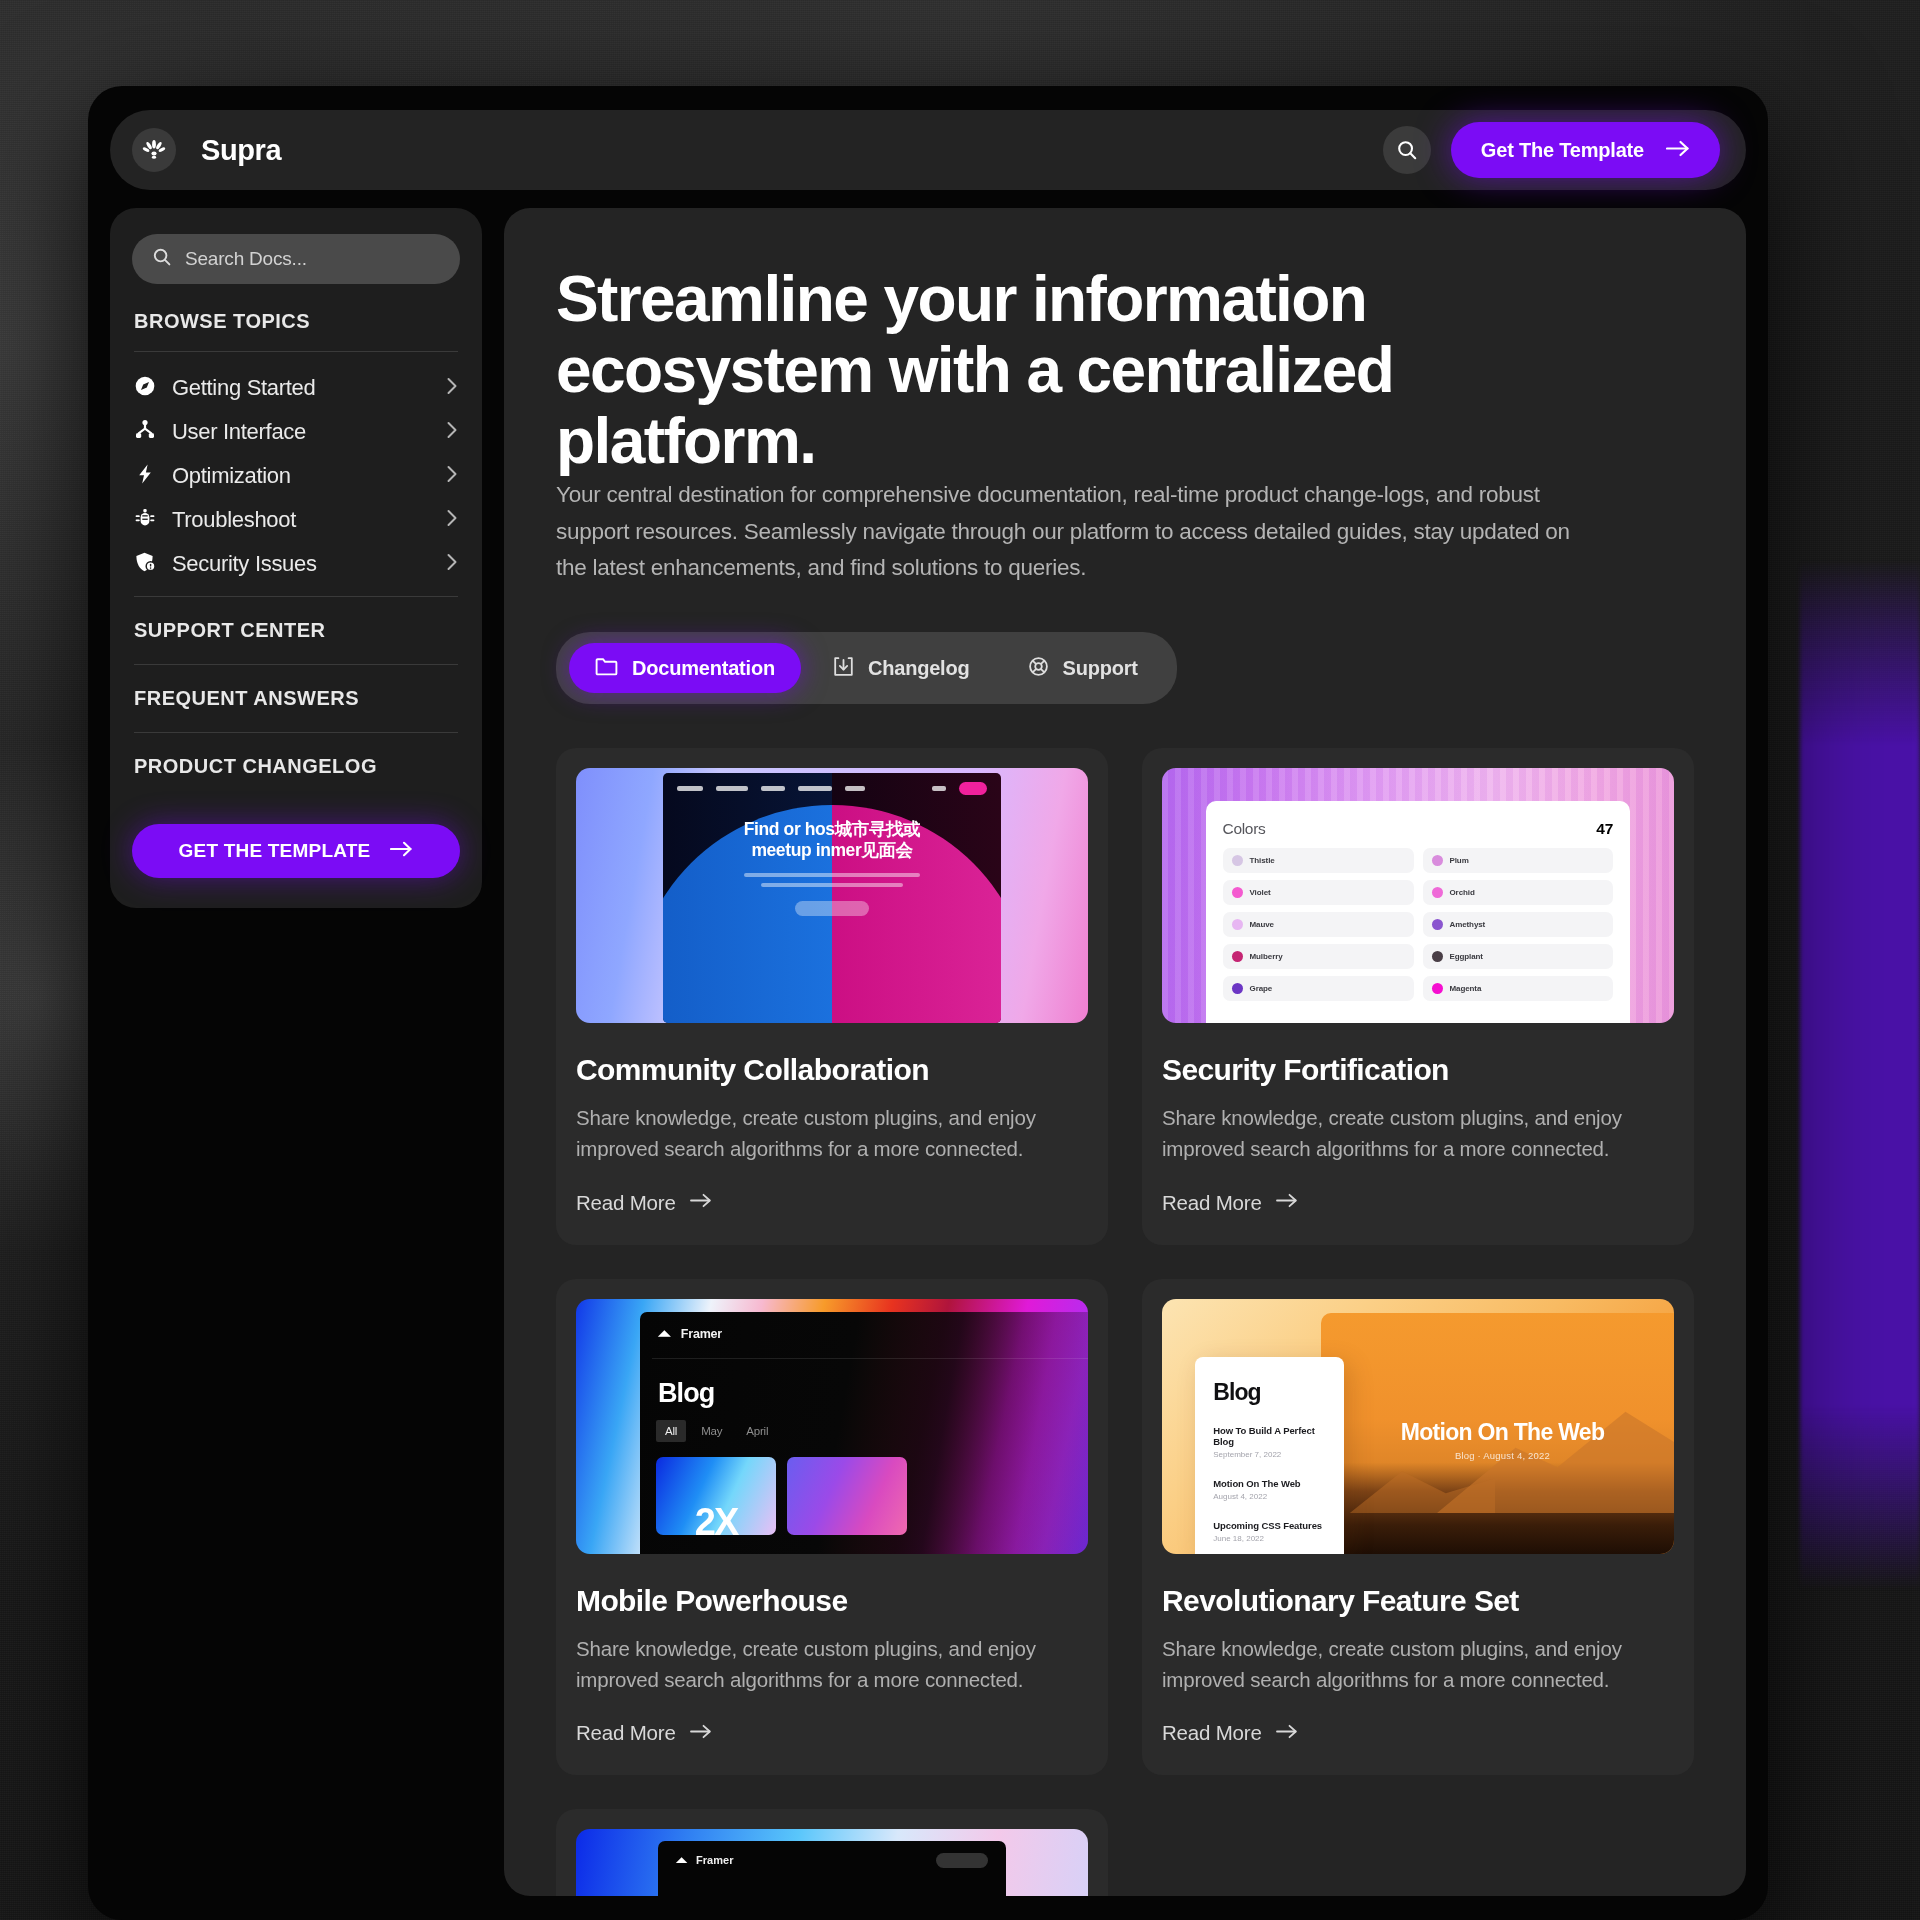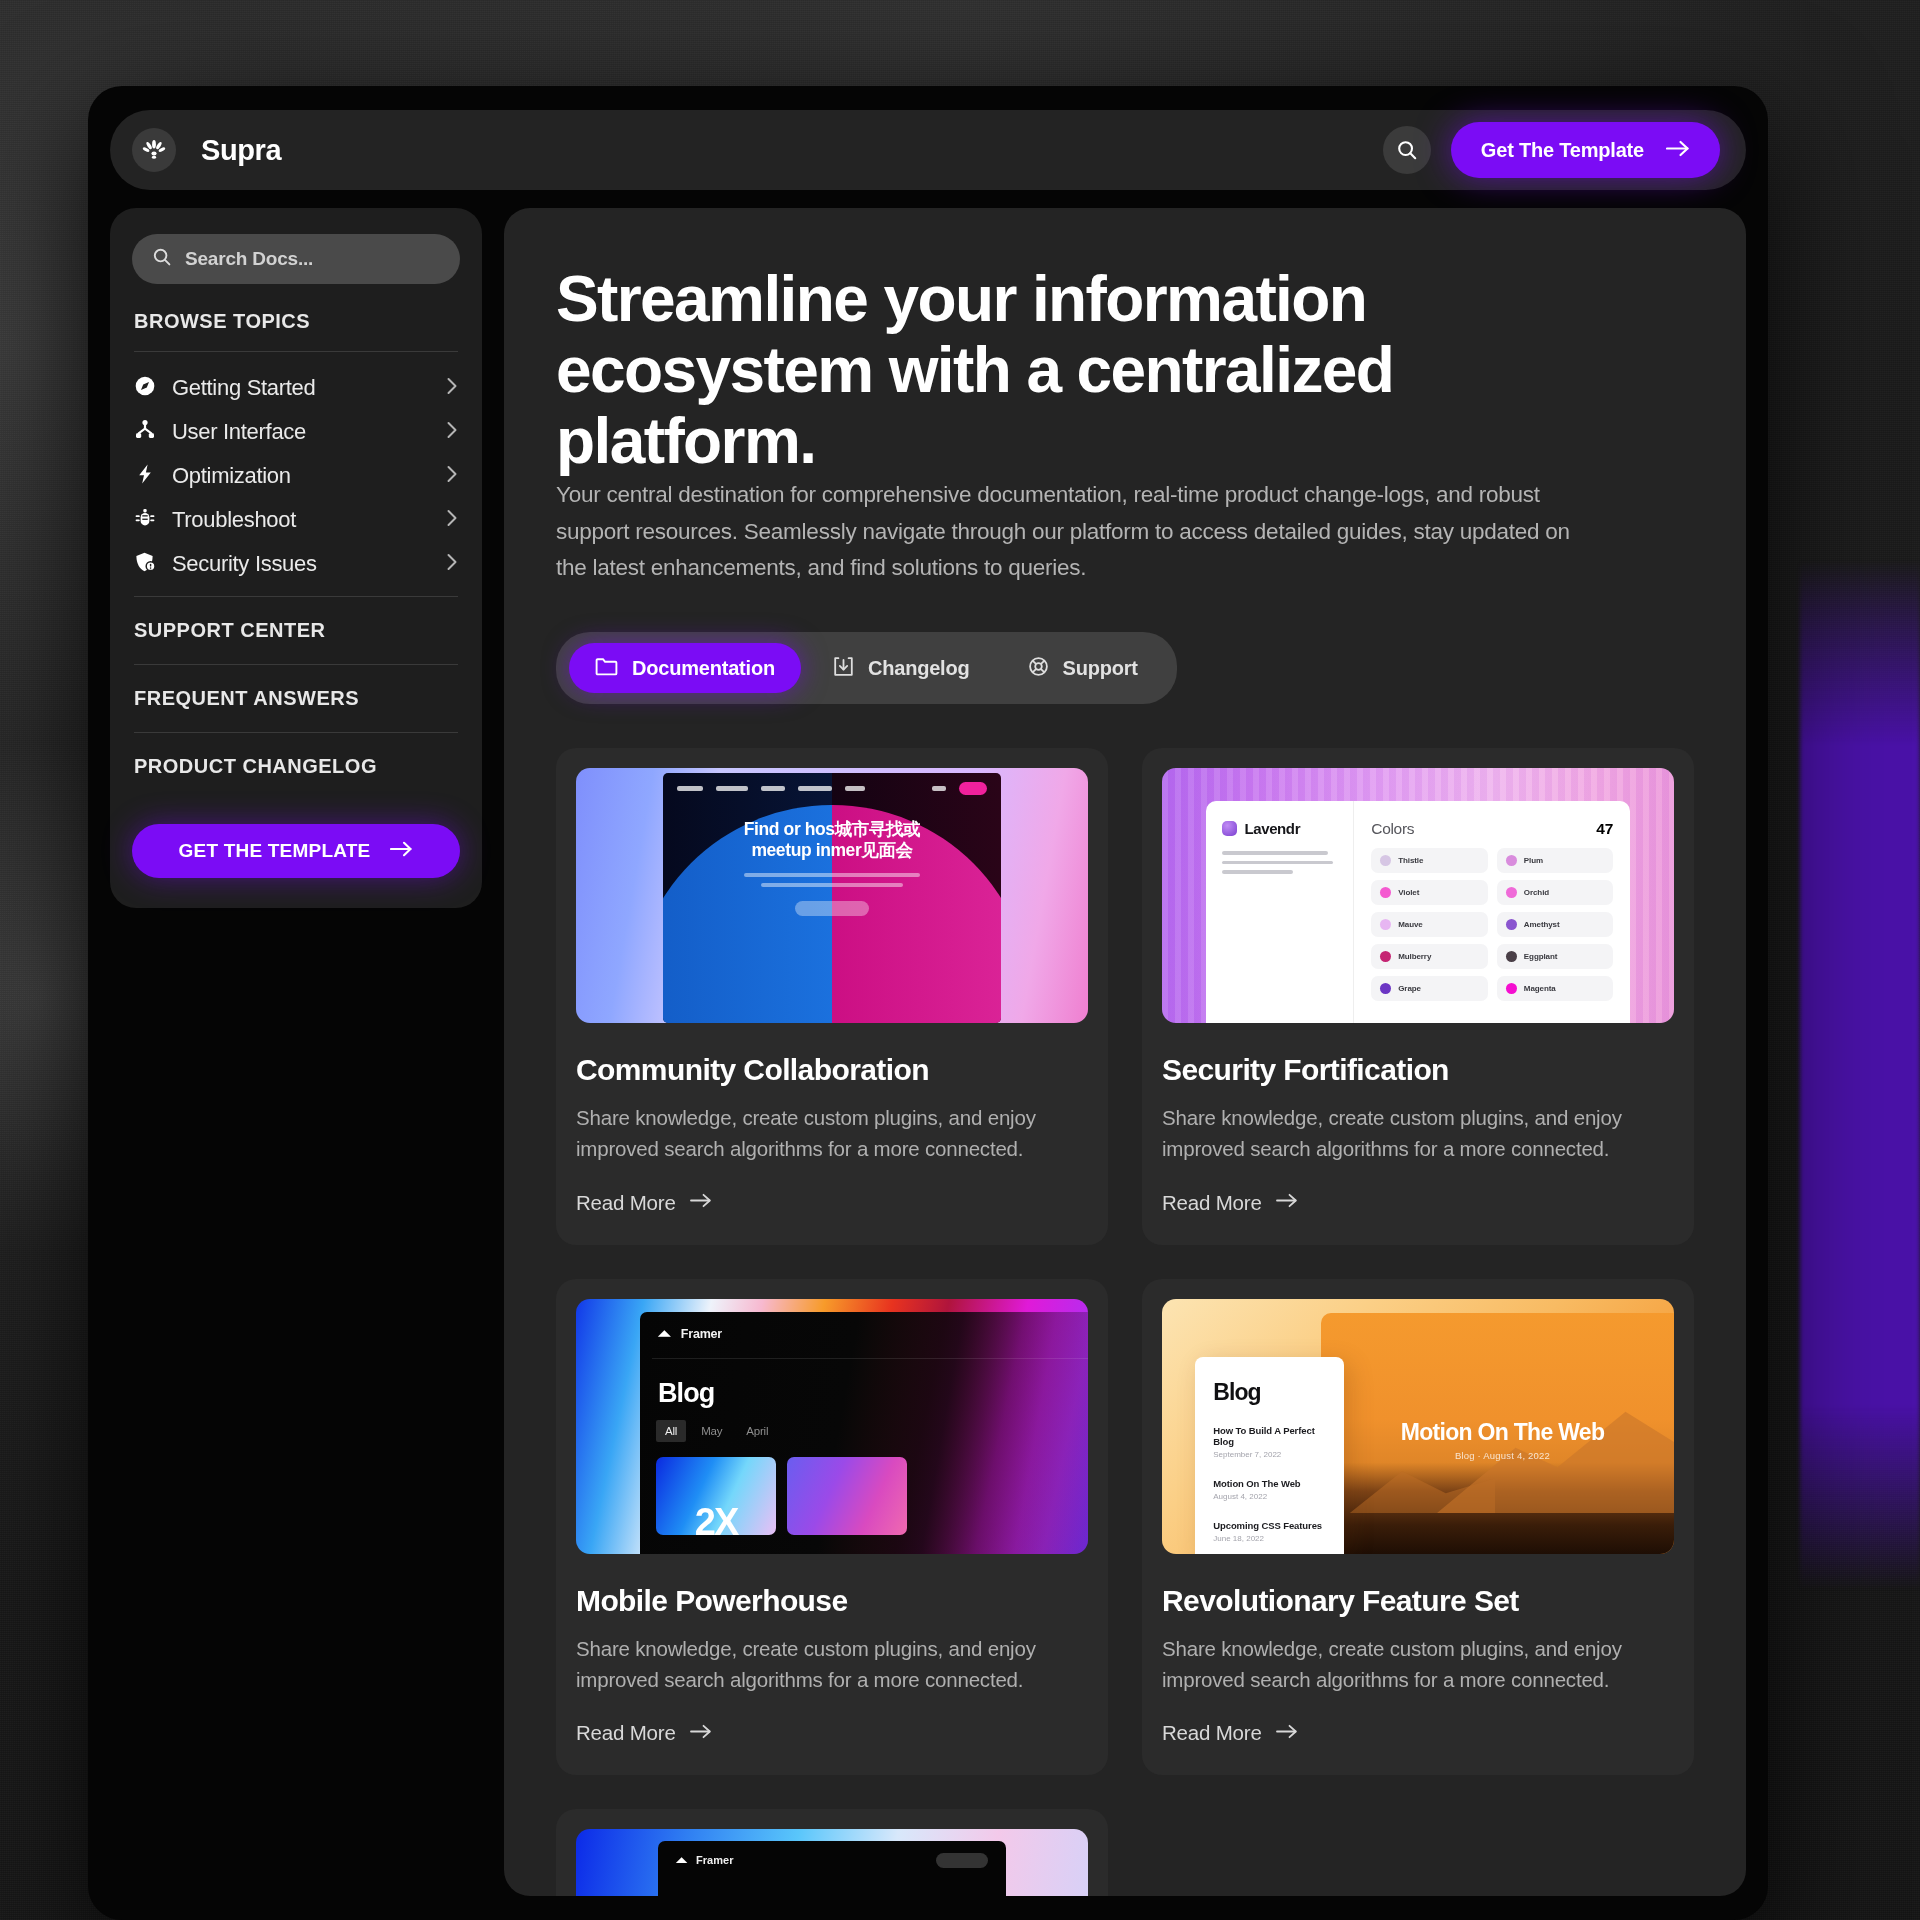--- a/index.html
+++ b/index.html
@@ -70,21 +70,21 @@
   }
   .cta-pill .lbl{ color:#fff;font-size:20px;font-weight:700;letter-spacing:-.2px; }
 
   
   .sidebar{
     position:absolute; left:22px; top:122px; width:372px;
     background:#1e1e1e; border-radius:26px; padding:26px 22px 30px;
   }
   .side-search{
     height:50px;border-radius:25px;background:#4a4a4a;
-    display:flex;align-items:center;gap:13px;padding:0 20px;cursor:text;font-weight:bold;
+    display:flex;align-items:center;gap:13px;padding:0 20px;cursor:text;
   }
   .side-search .ph{ color:#d2d2d2;font-size:19px;letter-spacing:-.2px; }
 
   .side-h{
     color:#e8e8e8;font-size:20px;font-weight:700;letter-spacing:.5px;
     padding:26px 2px 18px;
   }
   .sep{ height:1px;background:#3a3a3a;margin:0 2px; }
 
   .nav-list{ padding:14px 0 10px; }
@@ -527,31 +527,20 @@
                   <line x1="1" y1="7.5" x2="19.5" y2="7.5"></line>
                   <polyline points="13.5,1.8 19.8,7.5 13.5,13.2"></polyline>
                 </svg>
             </span>
           </div>
         </article>
 
         <article class="card">
           <div class="thumb t2">
             <div class="sheet">
-              <div class="lft">
-                <div class="brandrow">
-                  <span class="blob"></span>
-                  <span class="bname">Lavendr</span>
-                </div>
-                <div class="para">
-                    <i style="width:92%"></i>
-                    <i style="width:96%"></i>
-                    <i style="width:62%"></i>
-                  </div>
-              </div>
               <div class="rgt">
                 <div class="hdr">
                   <span class="ttl">Colors</span>
                   <span class="cnt">47</span>
                 </div>
                 <div class="swatches" id="lavendr-swatches">
                     <div class="sw">
                       <span class="dot" style="background: rgb(214, 198, 228);"></span>
                       <span class="nm">Thistle</span>
                     </div>

